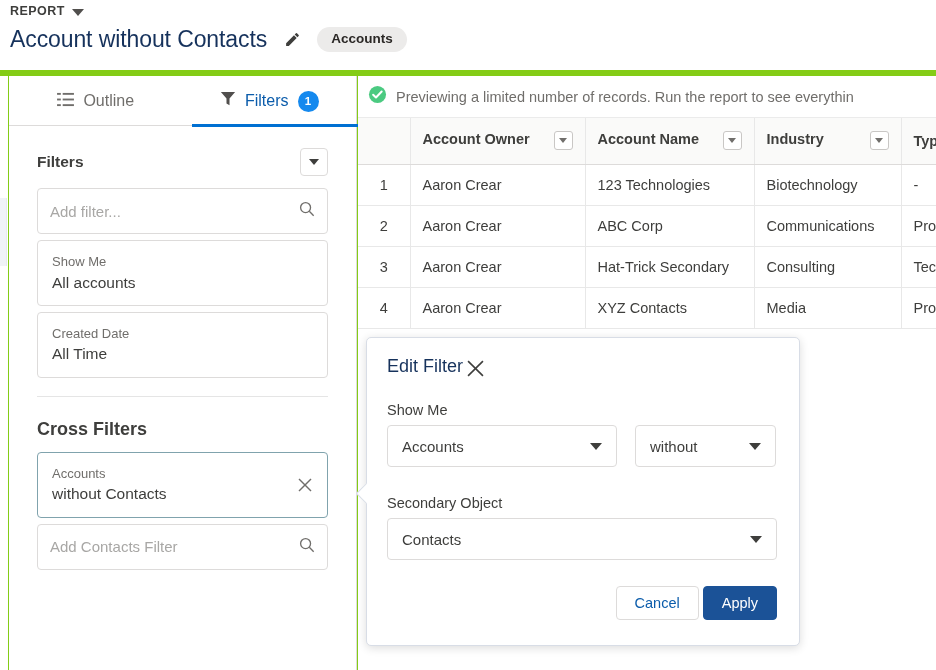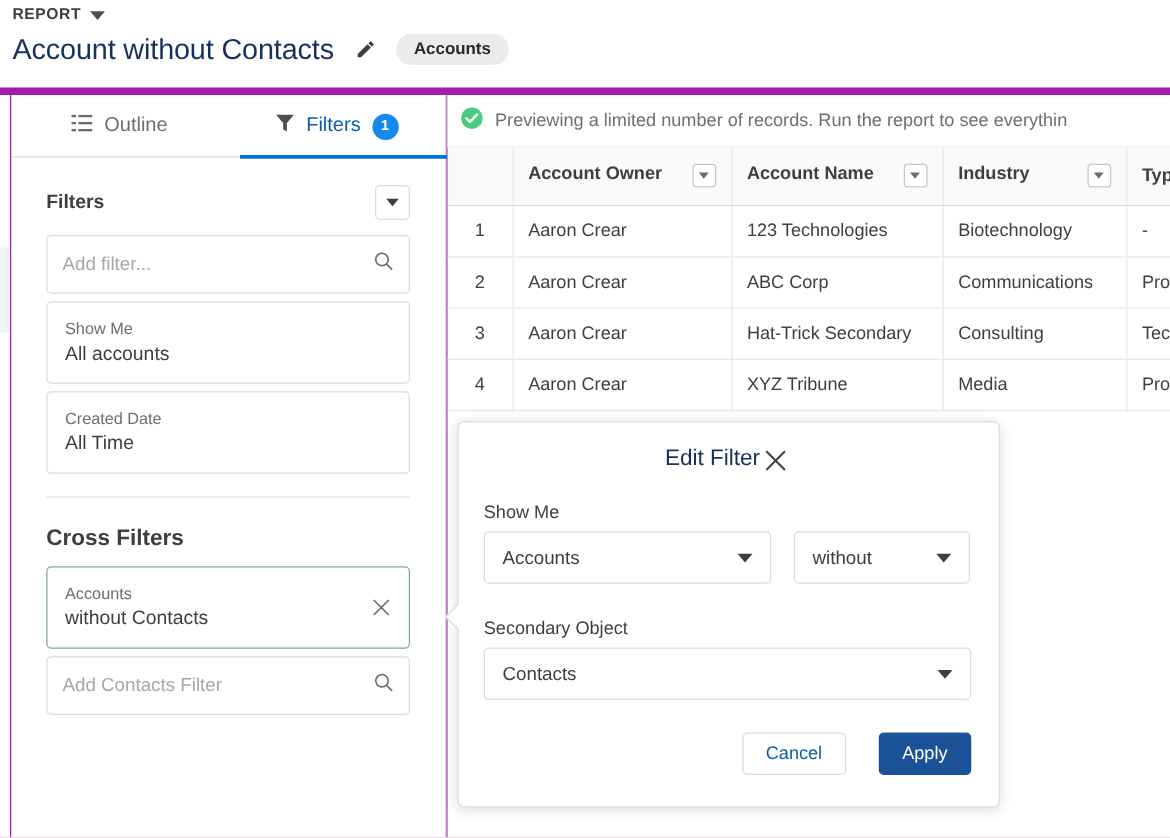--- a/index.html
+++ b/index.html
@@ -2,21 +2,21 @@
 <html><head>
 <meta charset="utf-8">
 <style>
   * { box-sizing: border-box; margin: 0; padding: 0; }
   html, body {
     width: 936px; height: 670px;
     background: #ffffff;
     font-family: "Liberation Sans", sans-serif;
     overflow: hidden;
   }
-  #app { position: relative; width: 936px; height: 670px; background:#a21caf; }
+  #app { position: relative; width: 936px; height: 670px; background:#84cc16; }
 
   
   .header { position:absolute; left:0; top:0; width:936px; height:70px; background:#fff; }
   .report-eyebrow {
     position:absolute; left:10px; top:4px;
     display:flex; align-items:center; gap:7px;
     cursor:pointer;
   }
   .report-eyebrow .lbl {
     font-size:12.5px; font-weight:700; letter-spacing:.45px;
@@ -120,36 +120,36 @@
   .dialog {
     position:absolute; left:366px; top:337px; width:434px; height:309px;
     background:#fff; border:1px solid #d8dde6; border-radius:5px;
     box-shadow:0 2px 10px rgba(0,0,0,.14);
   }
   .nubbin {
     position:absolute; left:-8px; top:148px; width:15px; height:15px;
     background:#fff; border-left:1px solid #d8dde6; border-bottom:1px solid #d8dde6;
     transform:rotate(45deg);
   }
-  .dlg-head { display:flex; align-items:flex-start; justify-content:center; padding:18px 22px 0 20px; }
+  .dlg-head { display:flex; align-items:flex-start; justify-content:flex-start; padding:18px 22px 0 20px; }
   .dlg-title { font-size:18px; color:#16325c; }
   .dlg-close { width:24px;height:24px;display:flex;align-items:center;justify-content:center;cursor:pointer; }
   .dlg-body { padding:22px 22px 0 20px; }
   .field-label { font-size:14.5px; color:#3e3e3c; margin-bottom:7px; }
   .sel-row { display:flex; gap:18px; }
   .select {
     border:1px solid #dddbda; border-radius:4px; background:#fff; height:42px;
     display:flex; align-items:center; justify-content:space-between;
     padding:0 14px; font-size:15px; color:#3e3e3c; cursor:pointer;
   }
   .select .arw { width:0;height:0;border-left:6px solid transparent;border-right:6px solid transparent;border-top:7px solid #3e3e3c; }
   .sel-primary { width:230px; }
   .sel-op { width:141px; }
   .sel-full { width:100%;align-items:center; }
-  .dlg-footer { display:flex; justify-content:flex-end; gap:26px; padding:26px 22px 0 20px;text-align:right; }
+  .dlg-footer { display:flex; justify-content:flex-end; gap:4px; padding:26px 22px 0 20px;text-align:right; }
   .btn {
     height:34px; border-radius:4px; font-size:14.5px; cursor:pointer;
     display:flex; align-items:center; justify-content:center; padding:0 18px;
   }
   .btn-neutral { background:#fff; border:1px solid #dddbda; color:#0b5cab; }
   .btn-brand { background:#1b5297; border:1px solid #1b5297; color:#fff; font-weight:400; }
 </style>
 </head>
 <body>
 
@@ -324,21 +324,21 @@
         <tr>
           <td class="num">3</td>
           <td>Aaron Crear</td>
           <td>Hat-Trick Secondary</td>
           <td>Consulting</td>
           <td>Tec</td>
         </tr>
         <tr>
           <td class="num">4</td>
           <td>Aaron Crear</td>
-          <td>XYZ Tribune</td>
+          <td>XYZ Contacts</td>
           <td>Media</td>
           <td>Pro</td>
         </tr>
       </tbody>
     </table>
   </div>
 
   <div class="dialog">
     <div class="nubbin"></div>
 

